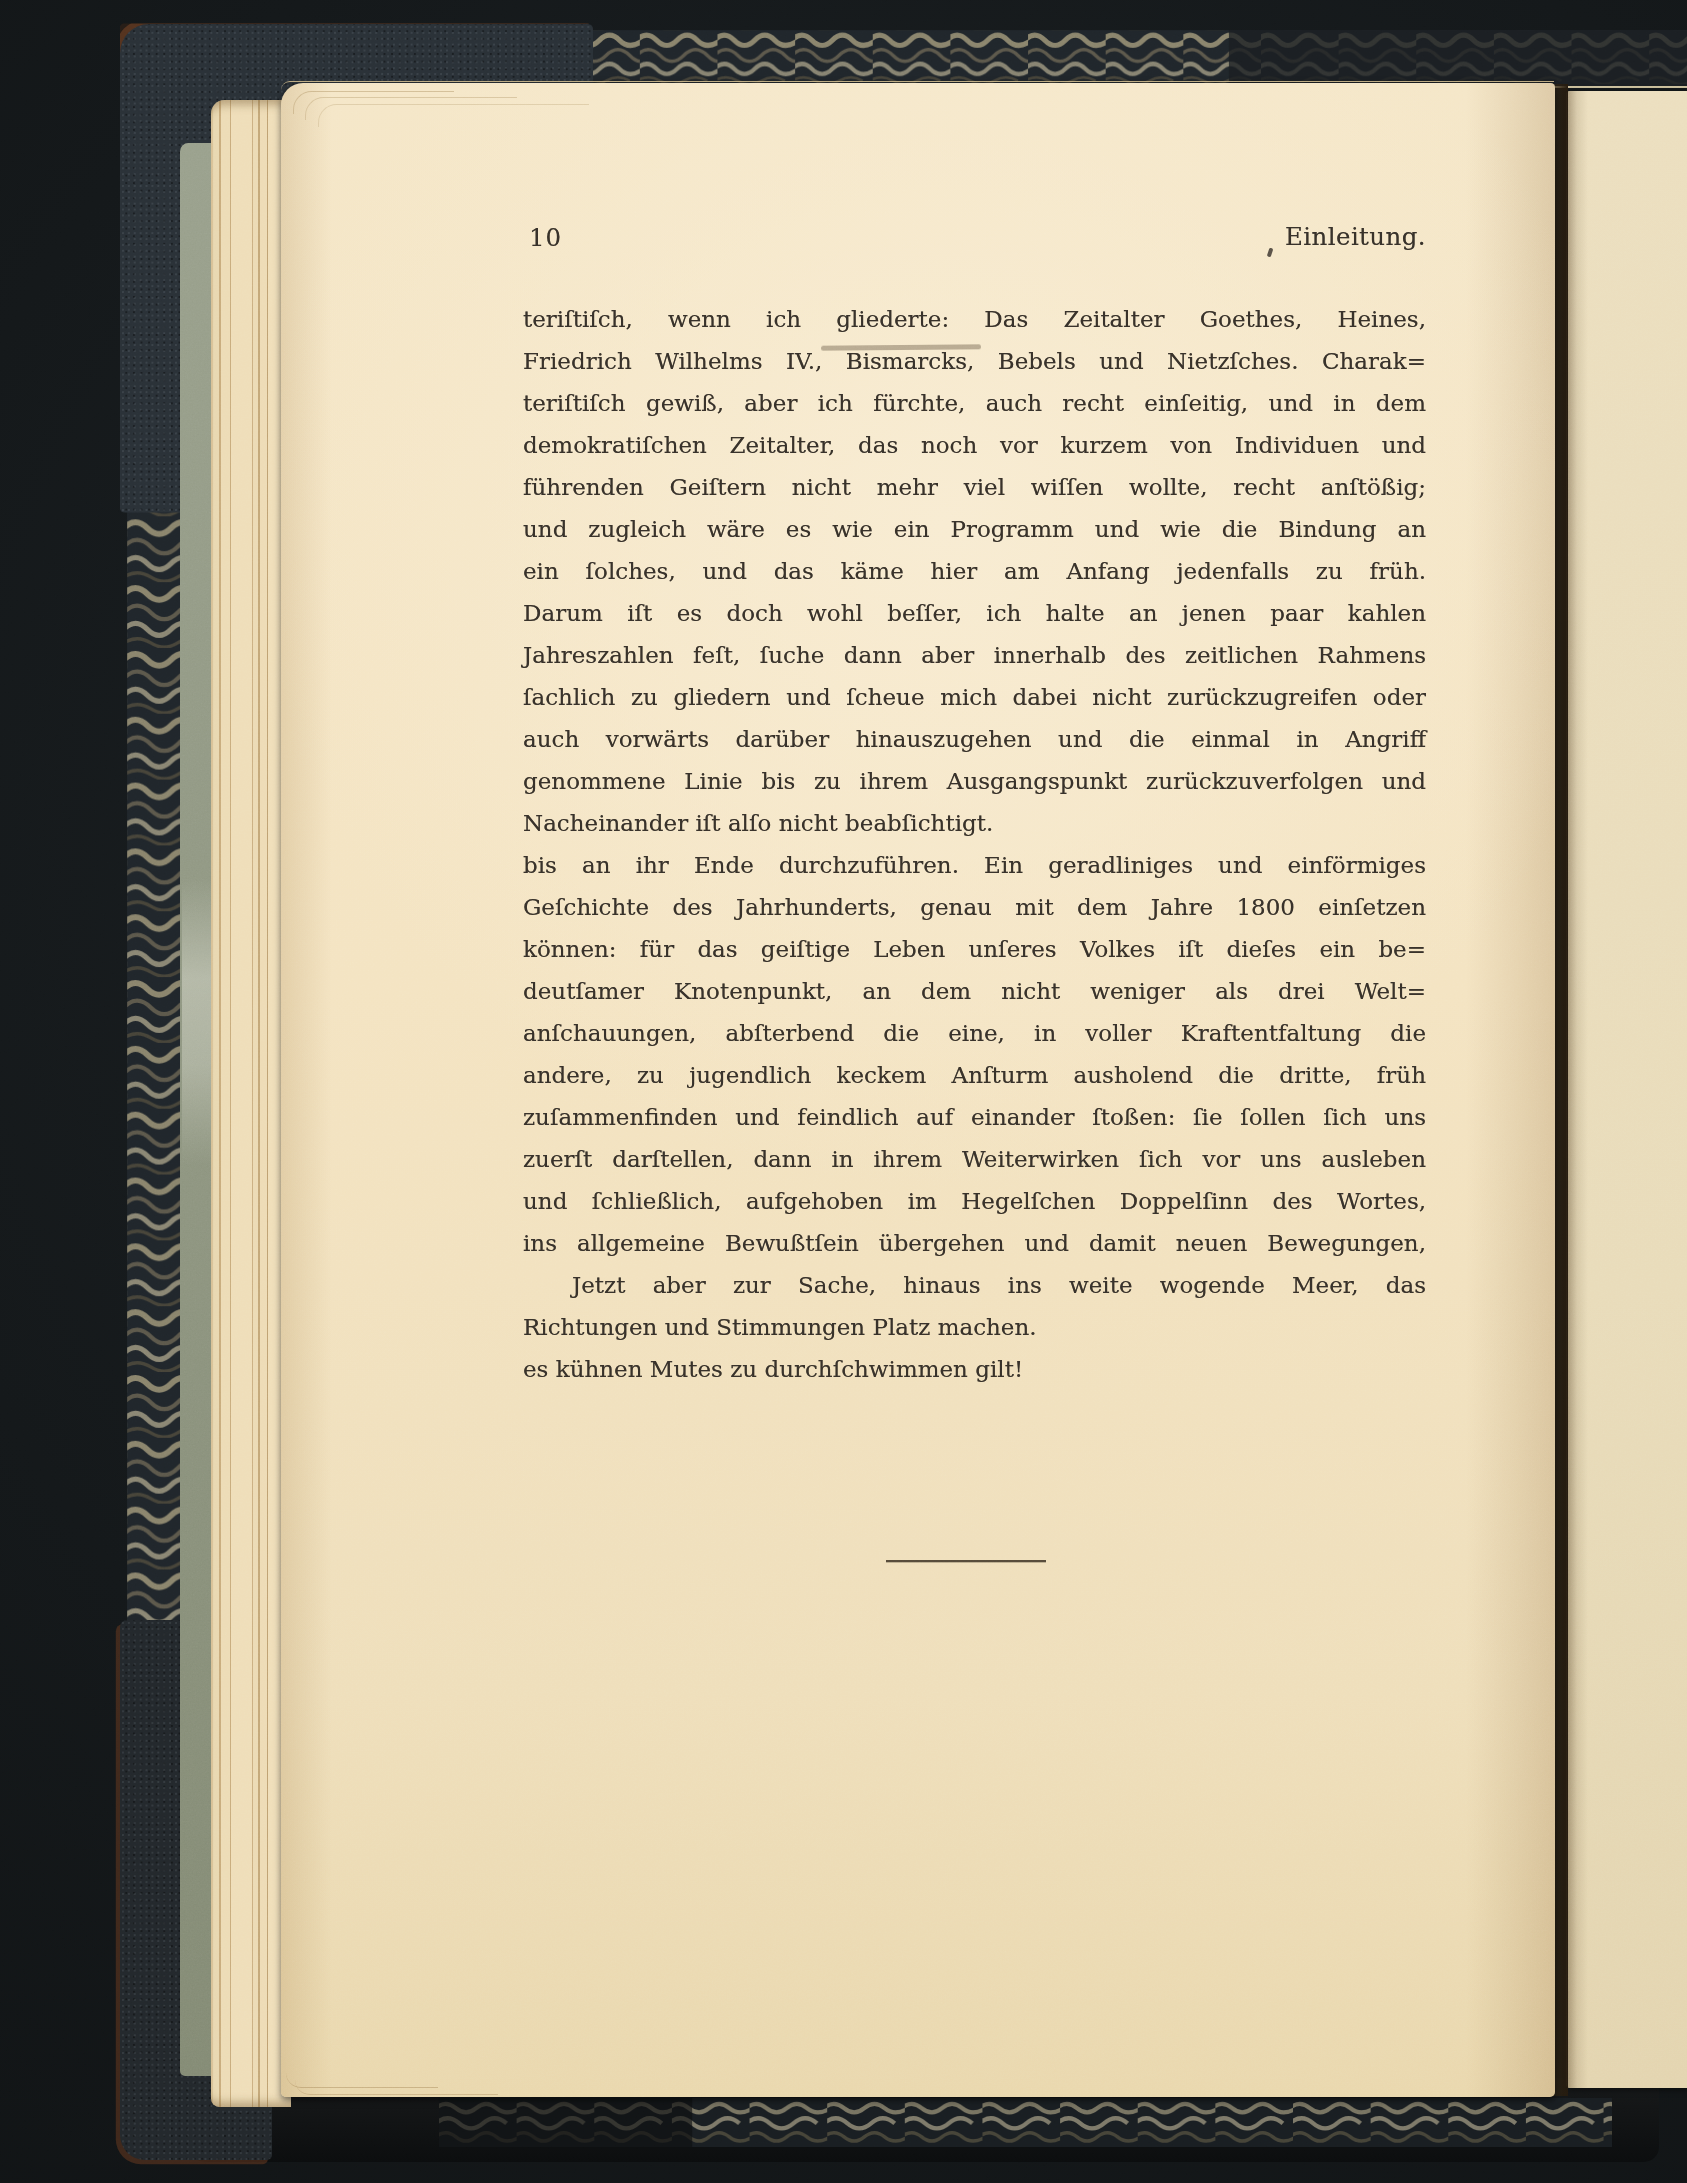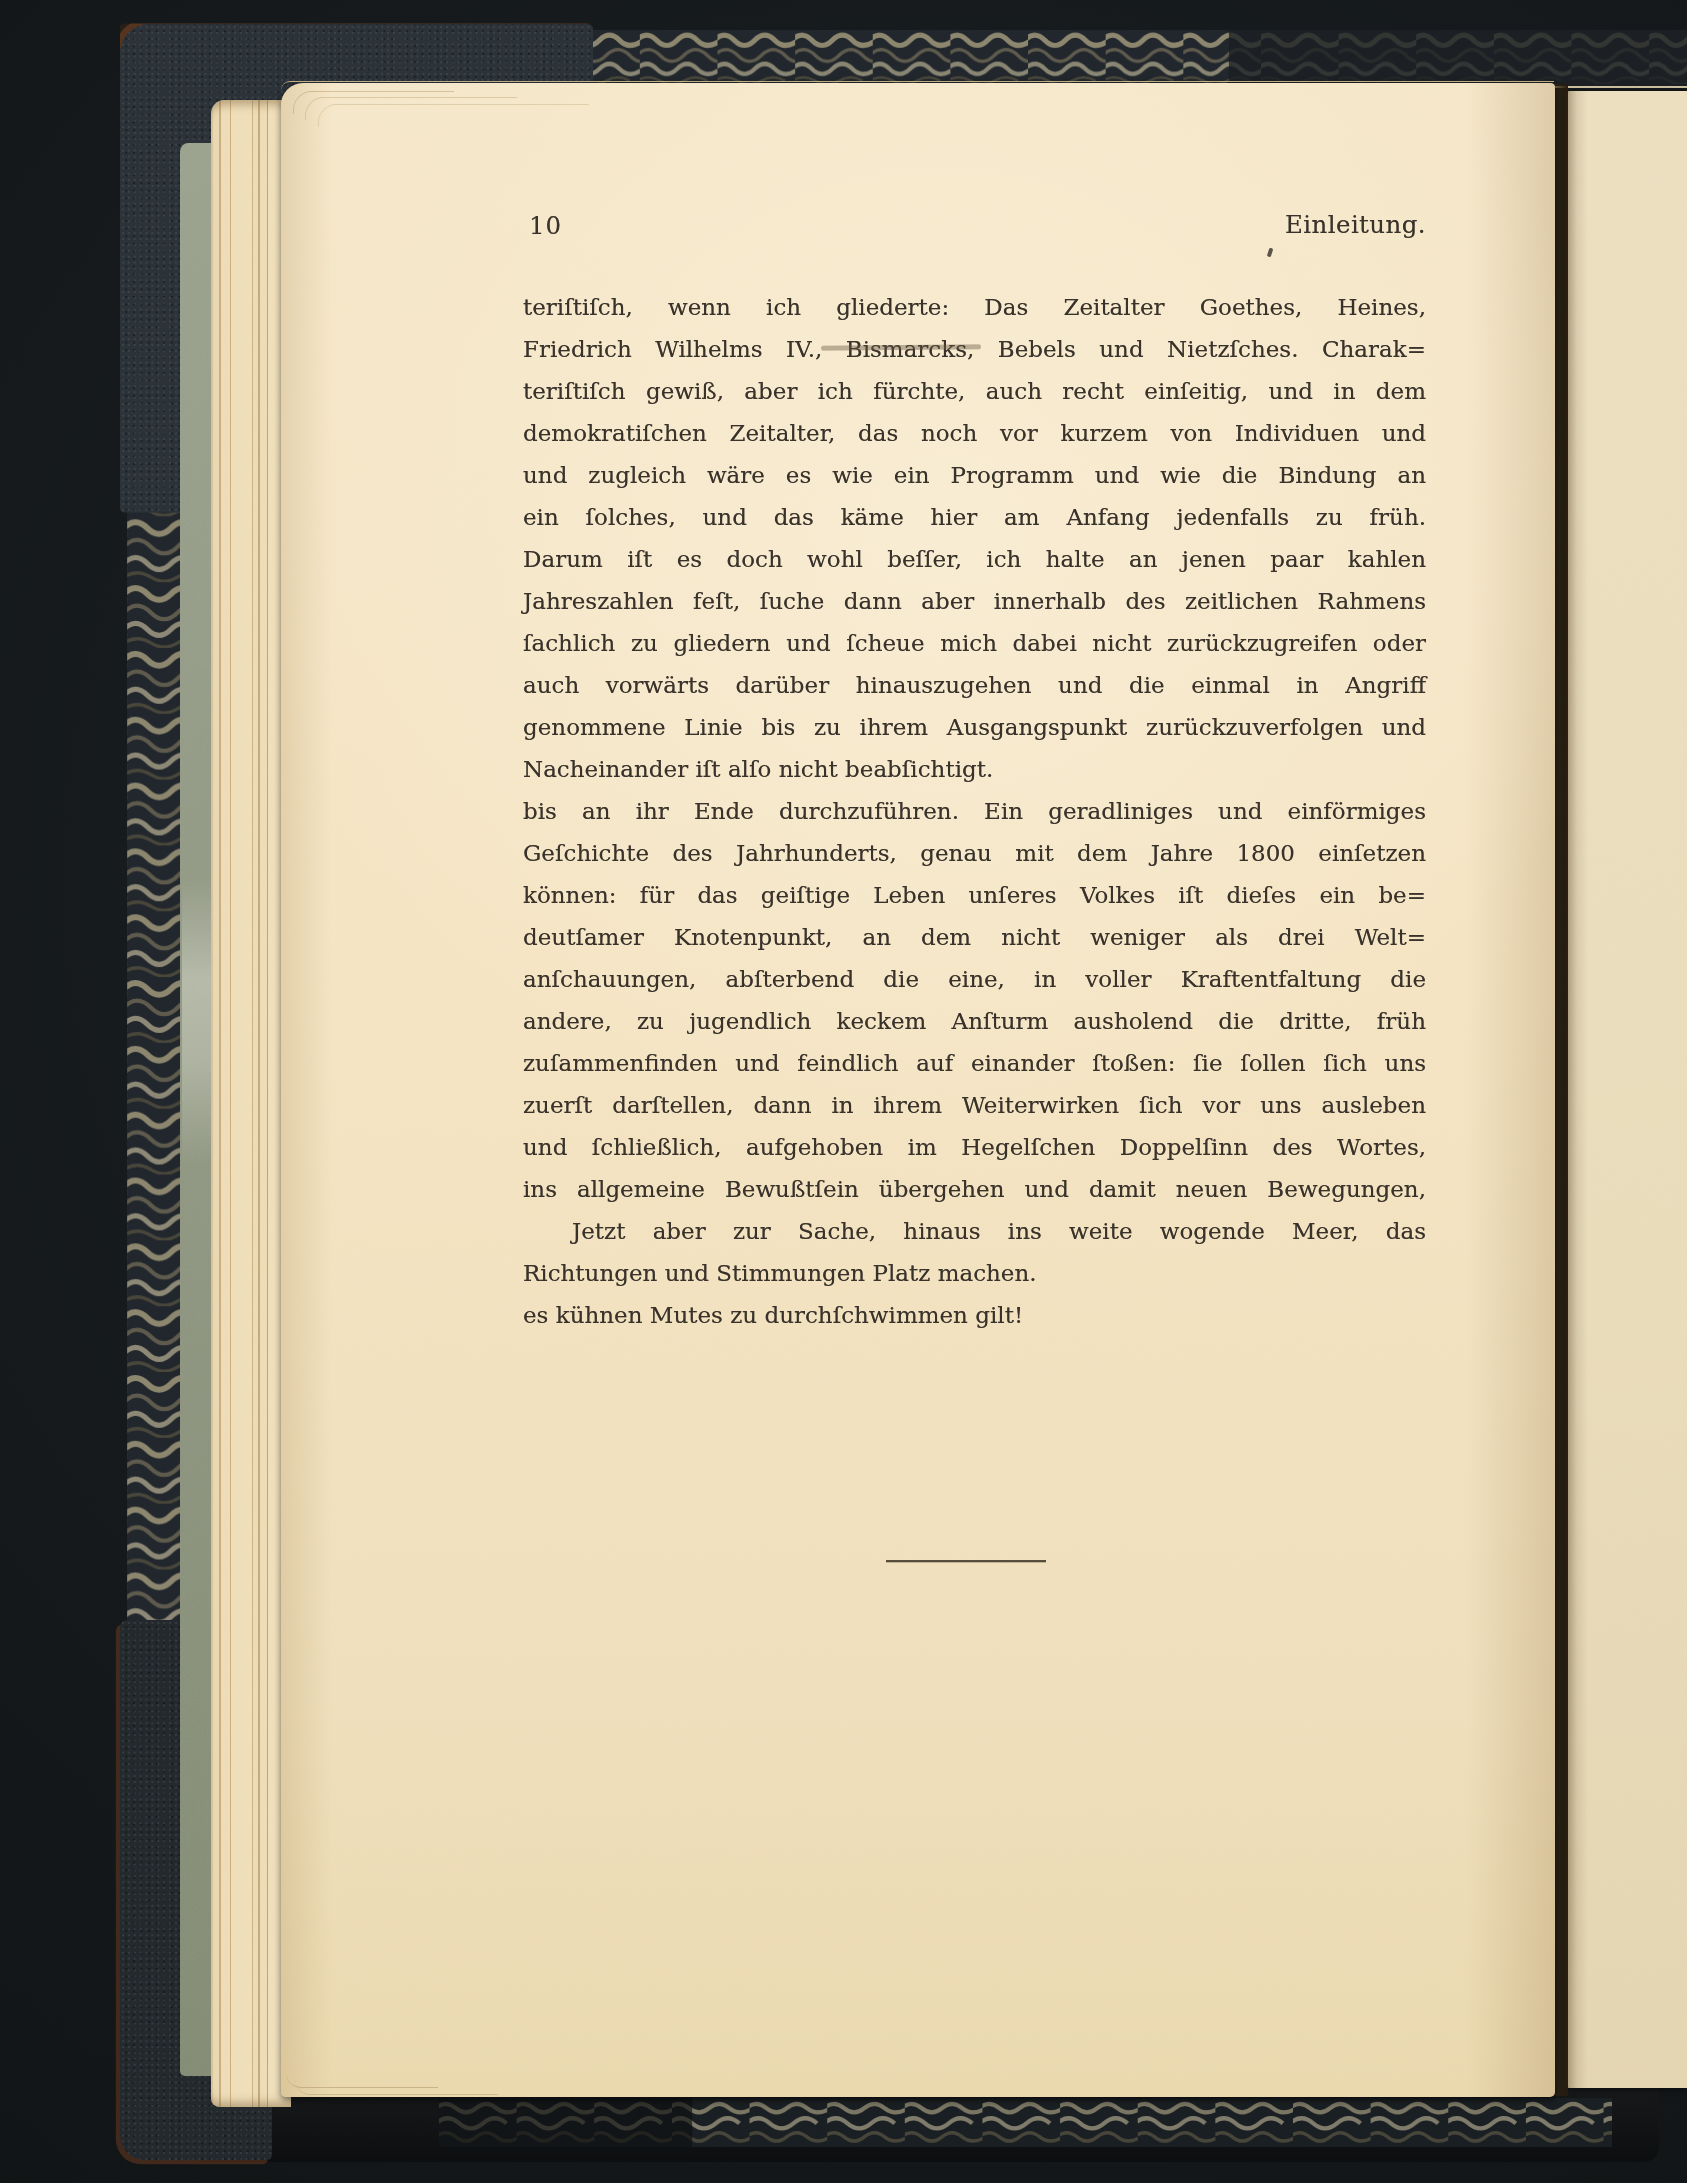--- a/index.html
+++ b/index.html
@@ -48,21 +48,21 @@
 
   
   .gutter{background:linear-gradient(90deg, rgba(60,44,22,0) 0%, rgba(56,42,22,.55) 55%, #241a0e 100%);}
   .rightpage{background:
       linear-gradient(90deg, rgba(80,60,30,.45) 0%, rgba(80,60,30,.12) 9%, rgba(80,60,30,0) 18%),
       linear-gradient(180deg,#ecdfbf 0%,#e9dcba 60%,#e4d5b0 100%);
     border-radius:3.4px 0 0 3.4px;
     box-shadow:0 1.7px 6.8px rgba(0,0,0,.5);}
 
   
-  .textcol{color:#37312a;text-shadow:0 0 0.6px rgba(52,45,36,.55);}
+  .textcol{color:#37312a;text-shadow:0 0 0.6px rgba(52,45,36,.55);margin-top:12px;}
   .hdr-num{font-size:24.5px;letter-spacing:0.8px;}
   .hdr-title{font-size:24.5px;letter-spacing:0.4px;}
   #lines .line{font-size:23px;line-height:42px;height:42px;white-space:normal;
                text-align:justify;text-align-last:justify;}
   #lines .line.last{text-align-last:left;}
   #lines .line.indent{text-indent:49px;}
   .divider{background:#564b3a;box-shadow:0 0.8px 0 rgba(86,75,58,.4);}
   .smudge{background:rgba(99,84,62,.42);filter:blur(0.5px);transform:rotate(-.5deg);border-radius:2.5px;}
   .speck{background:#5a5248;border-radius:1.7px;}
 
@@ -145,20 +145,21 @@
 
     <div class="abs textcol hdr-num" style="left:248px;top:128px;">10</div>
     <div class="abs textcol hdr-title" style="left:242px;top:127px;width:903px;text-align:right;">Einleitung.</div>
     <div class="abs speck" style="left:987px;top:165px;width:4.2px;height:9.3px;transform:rotate(18deg);"></div>
 
     <div id="lines" class="abs textcol" style="left:242px;top:203px;width:903px;">
         <div class="line">teriſtiſch, wenn ich gliederte: Das Zeitalter Goethes, Heines,</div>
         <div class="line">Friedrich Wilhelms IV., Bismarcks, Bebels und Nietzſches. Charak=</div>
         <div class="line">teriſtiſch gewiß, aber ich fürchte, auch recht einſeitig, und in dem</div>
         <div class="line">demokratiſchen Zeitalter, das noch vor kurzem von Individuen und</div>
+        <div class="line">führenden Geiſtern nicht mehr viel wiſſen wollte, recht anſtößig;</div>
         <div class="line">und zugleich wäre es wie ein Programm und wie die Bindung an</div>
         <div class="line">ein ſolches, und das käme hier am Anfang jedenfalls zu früh.</div>
         <div class="line">Darum iſt es doch wohl beſſer, ich halte an jenen paar kahlen</div>
         <div class="line">Jahreszahlen feſt, ſuche dann aber innerhalb des zeitlichen Rahmens</div>
         <div class="line">ſachlich zu gliedern und ſcheue mich dabei nicht zurückzugreifen oder</div>
         <div class="line">auch vorwärts darüber hinauszugehen und die einmal in Angriff</div>
         <div class="line">genommene Linie bis zu ihrem Ausgangspunkt zurückzuverfolgen und</div>
         <div class="line last">Nacheinander iſt alſo nicht beabſichtigt.</div>
         <div class="line">bis an ihr Ende durchzuführen.  Ein geradliniges und einförmiges</div>
         <div class="line">Geſchichte des Jahrhunderts, genau mit dem Jahre 1800 einſetzen</div>

